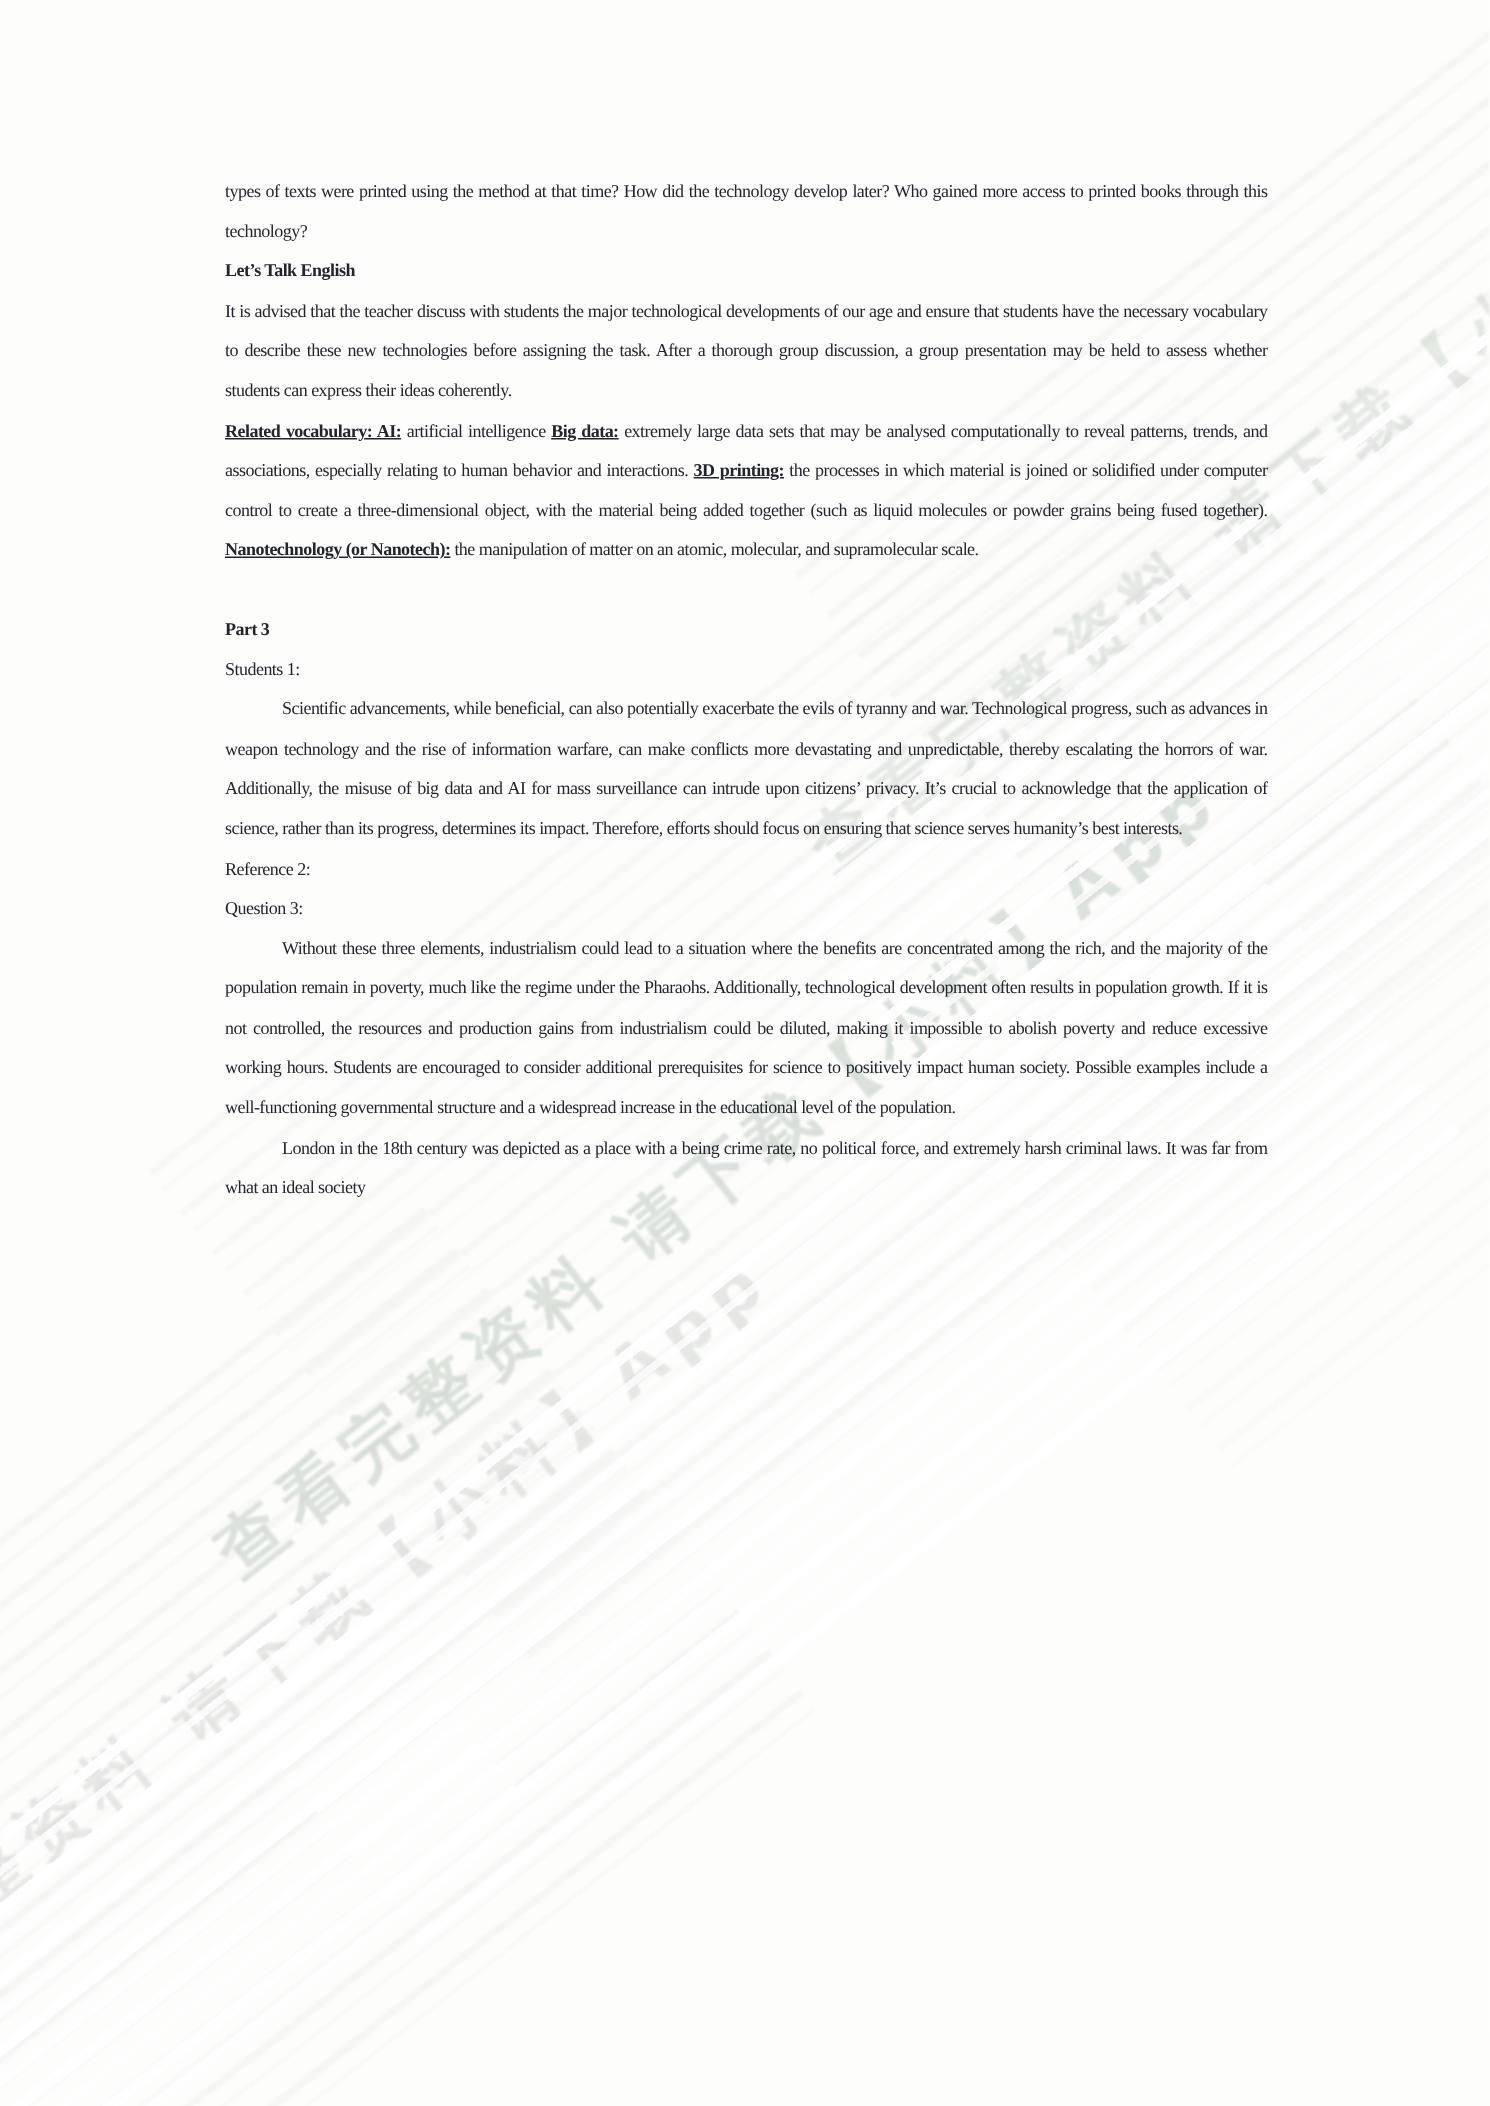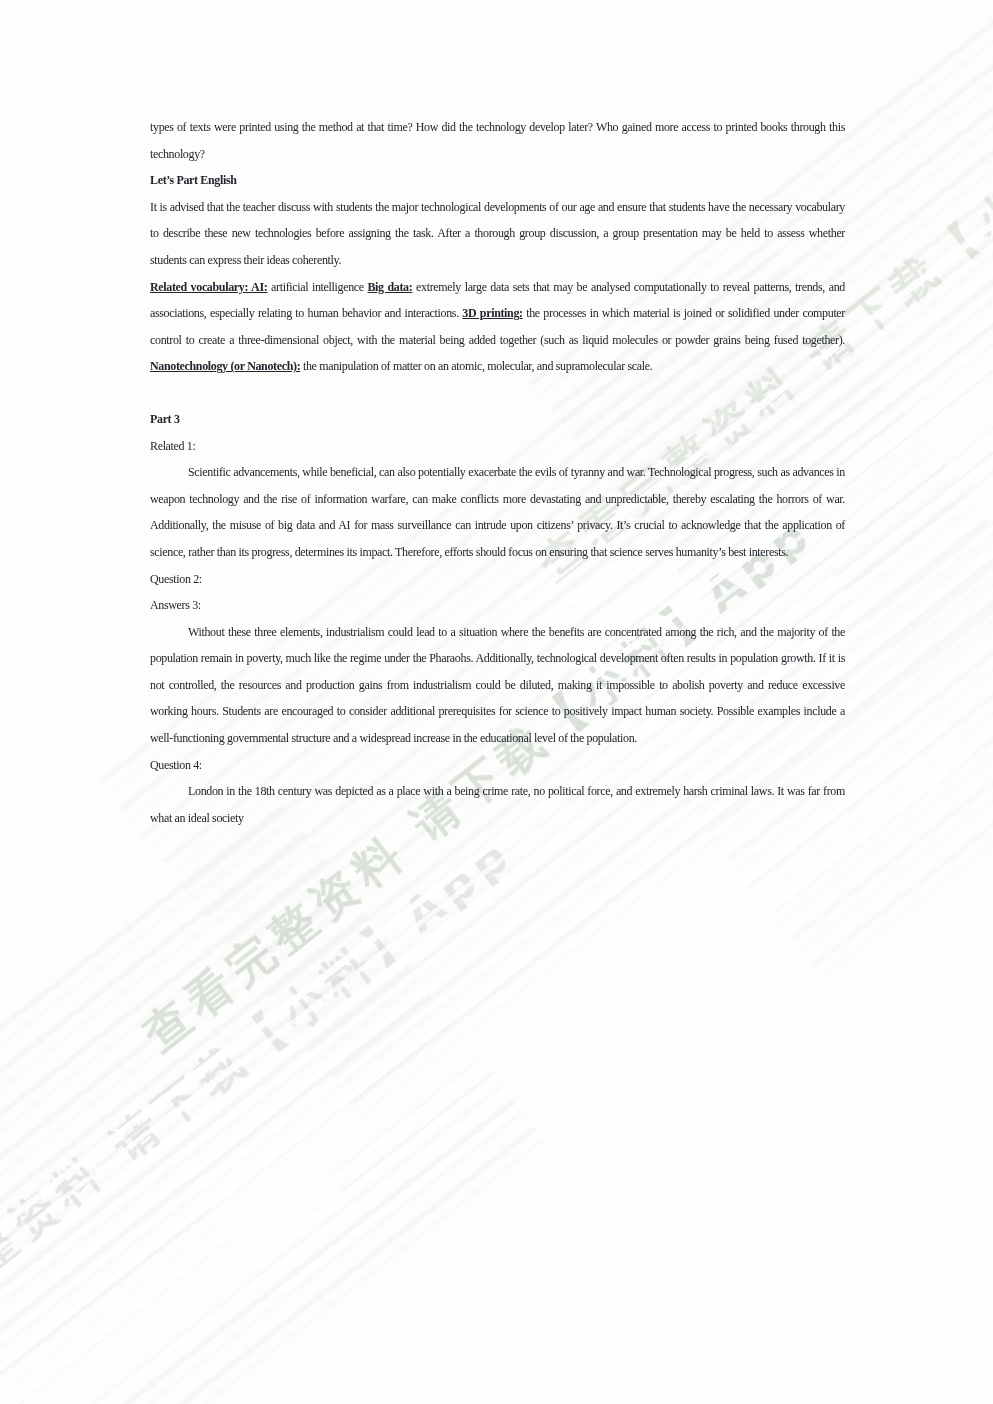--- a/index.html
+++ b/index.html
@@ -94,34 +94,33 @@
     <div class="wm-text w3">查看完整资料 请下载【小料】App</div>
     <div class="shine s1"></div>
     <div class="shine s2"></div>
     <div class="shine s3"></div>
   </div>
 
   <div class="content">
 
     <p class="just block-indent">types of texts were printed using the method at that time? How did the technology develop later? Who gained more access to printed books through this technology?</p>
 
-    <h3 class="head">Let’s Part English</h3>
+    <h3 class="head">Let’s Talk English</h3>
 
     <p class="just block-indent">It is advised that the teacher discuss with students the major technological developments of our age and ensure that students have the necessary vocabulary to describe these new technologies before assigning the task. After a thorough group discussion, a group presentation may be held to assess whether students can express their ideas coherently.</p>
 
     <p class="just block-indent"><b>Related vocabulary: AI:</b><span> artificial intelligence </span><b>Big data:</b><span> extremely large data sets that may be analysed computationally to reveal patterns, trends, and associations, especially relating to human behavior and interactions. </span><b>3D printing:</b><span> the processes in which material is joined or solidified under computer control to create a three-dimensional object, with the material being added together (such as liquid molecules or powder grains being fused together). </span><b>Nanotechnology (or Nanotech):</b><span> the manipulation of matter on an atomic, molecular, and supramolecular scale.</span></p>
 
     <h3 class="head part3"><span class="u">Part 3</span></h3>
 
 
-    <p>Related 1:</p>
+    <p>Students 1:</p>
     <p class="just answer">Scientific advancements, while beneficial, can also potentially exacerbate the evils of tyranny and war. Technological progress, such as advances in weapon technology and the rise of information warfare, can make conflicts more devastating and unpredictable, thereby escalating the horrors of war. Additionally, the misuse of big data and AI for mass surveillance can intrude upon citizens’ privacy. It’s crucial to acknowledge that the application of science, rather than its progress, determines its impact. Therefore, efforts should focus on ensuring that science serves humanity’s best interests.</p>
 
-    <p>Question 2:</p>
+    <p>Reference 2:</p>
 
-    <p>Answers 3:</p>
+    <p>Question 3:</p>
     <p class="just answer">Without these three elements, industrialism could lead to a situation where the benefits are concentrated among the rich, and the majority of the population remain in poverty, much like the regime under the Pharaohs. Additionally, technological development often results in population growth. If it is not controlled, the resources and production gains from industrialism could be diluted, making it impossible to abolish poverty and reduce excessive working hours. Students are encouraged to consider additional prerequisites for science to positively impact human society. Possible examples include a well-functioning governmental structure and a widespread increase in the educational level of the population.</p>
 
-    <p>Question 4:</p>
     <p class="just answer">London in the 18th century was depicted as a place with a being crime rate, no political force, and extremely harsh criminal laws. It was far from what an ideal society</p>
 
   </div>
 </div>
 
 </body></html>

